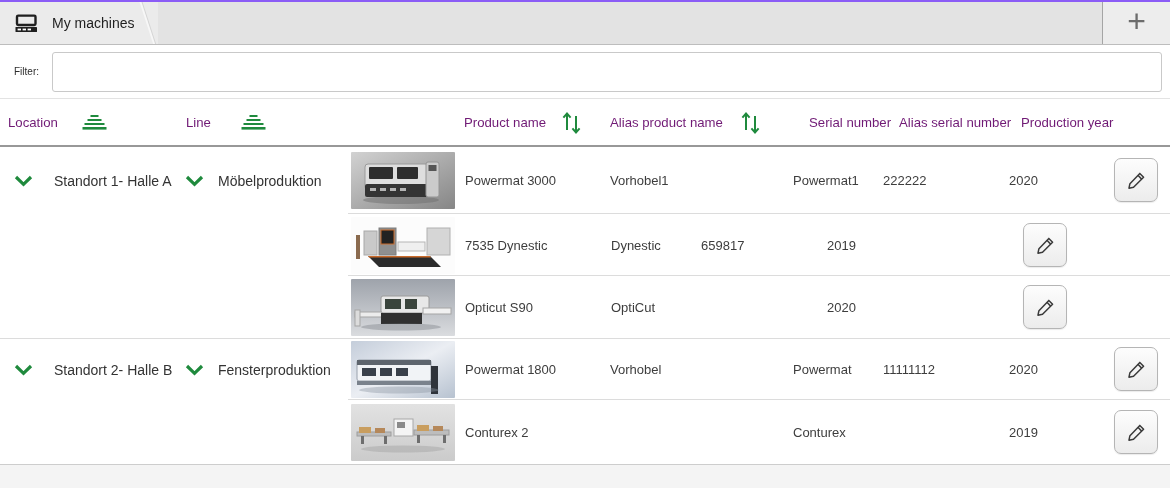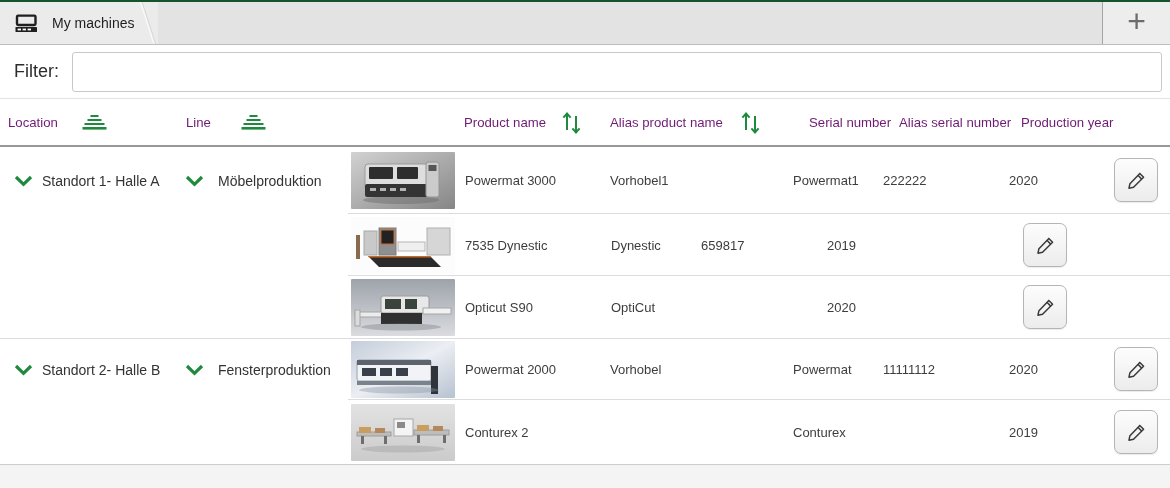--- a/index.html
+++ b/index.html
@@ -1,52 +1,52 @@
 <!DOCTYPE html>
 <html><head>
 <meta charset="utf-8">
 <style>
   * { margin:0; padding:0; box-sizing:border-box; }
   html,body { background:#fff; }
   .app {
     width:1170px; height:488px;
     font-family:"Liberation Sans", sans-serif;
-    background:#fff; border-top:2px solid #14532d;
+    background:#fff; border-top:2px solid #8b5cf6;
     display:flex; flex-direction:column; overflow:hidden;
   }
   
   .tabbar { height:43px; flex:0 0 43px; background:#e3e3e3; display:flex; align-items:stretch; border-bottom:1px solid #bdbdbd; }
   .tab { position:relative; width:158px; background:#ebebeb; display:flex; align-items:center; gap:13px; padding-left:14px; cursor:default; }
   .tab::after { content:""; position:absolute; right:10px; top:-2px; bottom:0; width:2px; background:#f7f7f7; transform:skewX(18deg); box-shadow:1px 0 0 #d4d4d4; }
   .tab-label { font-size:14px; color:#1f1f1f; }
   .add-area { margin-left:auto; width:68px; border-left:1px solid #a5a5a5; background:#ededed; display:flex; align-items:center; justify-content:center; }
   .add-btn { border:none; background:transparent; font-size:32px; font-weight:300; color:#6c6c6c; line-height:1; cursor:pointer; padding:0 10px 4px 10px; }
   
   .filter-row { height:54px; flex:0 0 54px; display:flex; align-items:center; padding:0 8px 0 14px; border-bottom:1px solid #e3e3e3; background:#fff; }
-  .filter-label { font-size:18px; color:#2d2d2d; margin-right:13px; }
+  .filter-label { font-size:10px; color:#2d2d2d; margin-right:13px; }
   .filter-input { flex:1; height:40px; border:1px solid #c9c9c9; border-radius:3px; font-size:14px; padding:0 10px; font-family:inherit; color:#333; outline:none; }
   
   .header-row { height:48px; flex:0 0 48px; display:flex; align-items:center; border-bottom:2px solid #989898; color:#701a75; font-size:13.2px; background:#fff; }
   .hcell { display:flex; align-items:center; }
   .h-loc    { width:172px; padding-left:8px;  gap:24px; }
   .h-line   { width:176px; padding-left:14px; gap:30px; }
   .h-img    { width:110px; }
   .h-prod   { width:150px; padding-left:6px;  gap:14px; }
   .h-alias  { width:182px; padding-left:2px;  gap:16px; }
   .h-serial { width:93px;  padding-left:3px;margin-left:16px; }
   .h-aserial{ width:122px; }
   .h-year   { width:97px; }
   .icon-btn { display:inline-flex; align-items:center; cursor:pointer; background:none; border:none; padding:0; }
   
   .rows { flex:0 0 auto; }
   .row { display:flex; align-items:stretch; }
   .r1 { height:67px; } .r2,.r3,.r4 { height:62px; } .r5 { height:64px; }
   .row.group-start { border-top:1px solid #dcdcdc; }
   .row.sub .row-right { border-top:1px solid #dcdcdc; }
-  .cell-loc  { width:172px; display:flex; align-items:center; gap:9px;  padding-left:14px; }
+  .cell-loc  { width:172px; display:flex; align-items:center; gap:21px;  padding-left:14px; }
   .cell-line { width:176px; display:flex; align-items:center; gap:14px; padding-left:13px; }
   .grp-label { font-size:14px; color:#333; white-space:nowrap; }
   .row-right { flex:1; display:flex; align-items:center; margin-top:-1px; }
   .cell-img  { width:110px; padding-left:3px; display:flex; align-items:center; }
   .cell-img svg { border-radius:1px; display:block; }
   .cell-prod, .cell-alias, .cell-serial, .cell-aserial, .cell-year { font-size:13px; color:#3d3d3d; white-space:nowrap; }
   .cell-prod   { width:150px; padding-left:7px; }
   .cell-alias  { width:182px; padding-left:2px; }
   .cell-serial { width:93px;  padding-left:3px; }
   .cell-aserial{ width:122px; }
@@ -308,21 +308,21 @@
             <rect x="6" y="19" width="74" height="21" rx="2" fill="#f1f3f6" stroke="#9aa2ad"></rect>
             <rect x="6" y="19" width="74" height="5" fill="#5d646d"></rect>
             <rect x="11" y="27" width="14" height="8" fill="#39404a"></rect>
             <rect x="29" y="27" width="12" height="8" fill="#39404a"></rect>
             <rect x="45" y="27" width="12" height="8" fill="#39404a"></rect>
             <rect x="6" y="40" width="74" height="4" fill="#7a828c"></rect>
             <rect x="80" y="25" width="7" height="28" fill="#2f343b"></rect>
             <ellipse cx="48" cy="49" rx="40" ry="3.5" fill="#8a93a0" opacity="0.4"></ellipse>
           </svg>
         </div>
-        <div class="cell-prod">Powermat 2000</div>
+        <div class="cell-prod">Powermat 1800</div>
         <div class="cell-alias">Vorhobel</div>
         <div class="cell-serial">Powermat</div>
         <div class="cell-aserial">11111112</div>
         <div class="cell-year">2020</div>
         <div class="cell-edit">
           <button class="edit-btn">
             <span style="display:inline-flex;">
               <svg width="21" height="21" viewBox="0 0 24 24" fill="none" stroke="#3a3a3a" stroke-width="1.7" stroke-linejoin="round">
                 <path d="M15.8 3.9 L20.1 8.2 L8.6 19.7 L3.4 20.8 L4.5 15.6 Z"></path>
                   <path d="M13.6 6.1 L17.9 10.4"></path>

